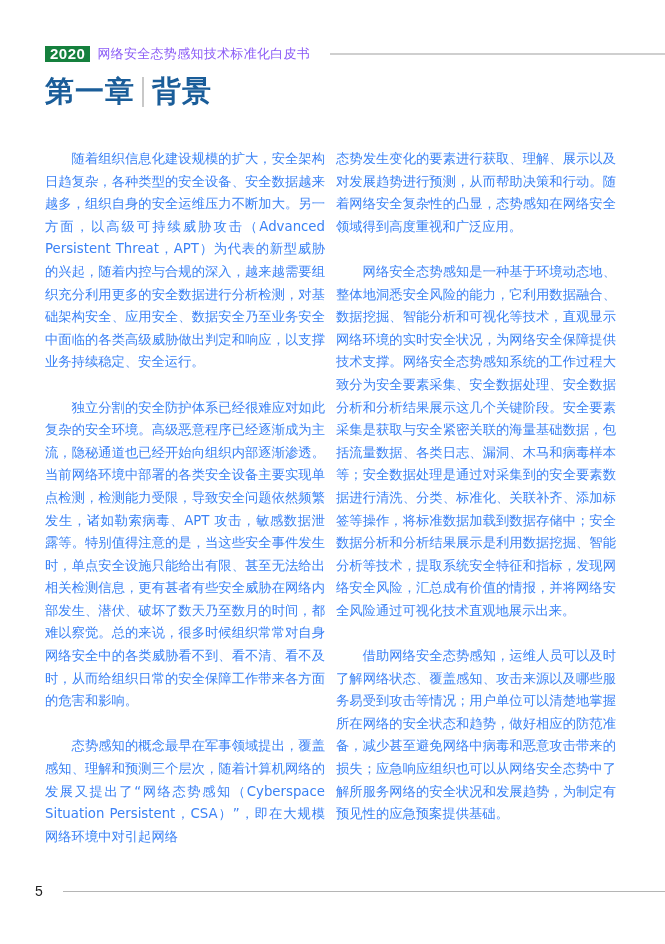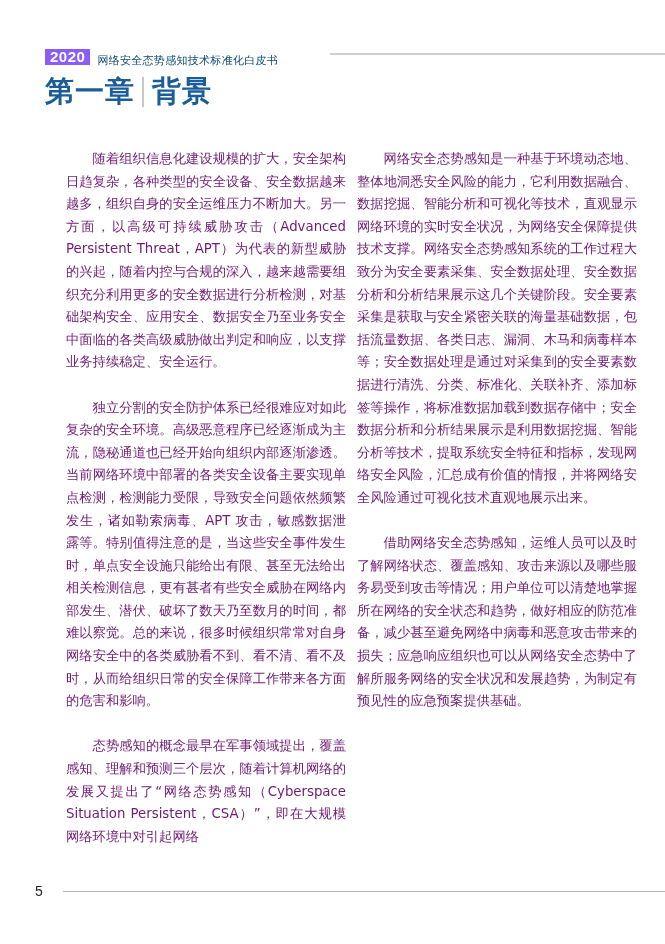--- a/index.html
+++ b/index.html
@@ -1,23 +1,23 @@
 <!DOCTYPE html>
 <html><head>
 <meta charset="utf-8">
 <style>
   html,body{margin:0;padding:0;background:#ffffff;}
   body{width:665px;height:944px;position:relative;overflow:hidden;font-family:"DejaVu Sans","Liberation Sans",sans-serif;color:#3a3a3a;}
   .header{position:absolute;left:45px;top:45px;display:flex;align-items:center;}
-  .badge{background:#8b5cf6;color:#fff;font-family:"Liberation Sans",sans-serif;font-size:15px;font-weight:bold;line-height:16px;padding:0 5px;letter-spacing:0.5px;}
-  .htitle{font-size:11px;color:#0c4a6e;margin-left:7px;letter-spacing:0.3px;margin-top:8px;}
+  .badge{background:#15803d;color:#fff;font-family:"Liberation Sans",sans-serif;font-size:15px;font-weight:bold;line-height:16px;padding:0 5px;letter-spacing:0.5px;}
+  .htitle{font-size:13px;color:#8b5cf6;margin-left:7px;letter-spacing:0.3px;}
   .hrule{position:absolute;left:330px;top:53px;width:335px;height:2px;background:#cfcfcf;}
   .chapter{position:absolute;left:45px;top:72px;display:flex;align-items:center;color:#1a5d99;font-size:29px;font-weight:bold;letter-spacing:1px;}
   .chapter .sep{width:2px;height:30px;background:#c8c8c8;margin:0 8px 0 7px;}
-  .col{position:absolute;top:148px;width:280px;font-size:13.3px;line-height:22.6px;text-align:justify;color:#701a75;margin-left:21px;}
+  .col{position:absolute;top:148px;width:280px;font-size:13.3px;line-height:22.6px;text-align:justify;color:#3b82f6;}
   .col.left{left:45px;}
   .col.right{left:336px;}
   .col p{margin:0 0 22.6px 0;text-indent:2em;}
   .col p.cont{text-indent:0;}
   .footer-num{position:absolute;left:35px;top:883px;font-family:"Liberation Sans",sans-serif;font-size:14px;color:#222;}
   .frule{position:absolute;left:63px;top:891px;width:602px;height:1px;background:#b5b5b5;}
 </style>
 </head>
 <body>
 
@@ -33,18 +33,19 @@
   <span>背景</span>
 </div>
 
 <div class="col left">
   <p>随着组织信息化建设规模的扩大，安全架构日趋复杂，各种类型的安全设备、安全数据越来越多，组织自身的安全运维压力不断加大。另一方面，以高级可持续威胁攻击（Advanced Persistent Threat，APT）为代表的新型威胁的兴起，随着内控与合规的深入，越来越需要组织充分利用更多的安全数据进行分析检测，对基础架构安全、应用安全、数据安全乃至业务安全中面临的各类高级威胁做出判定和响应，以支撑业务持续稳定、安全运行。</p>
   <p>独立分割的安全防护体系已经很难应对如此复杂的安全环境。高级恶意程序已经逐渐成为主流，隐秘通道也已经开始向组织内部逐渐渗透。当前网络环境中部署的各类安全设备主要实现单点检测，检测能力受限，导致安全问题依然频繁发生，诸如勒索病毒、APT 攻击，敏感数据泄露等。特别值得注意的是，当这些安全事件发生时，单点安全设施只能给出有限、甚至无法给出相关检测信息，更有甚者有些安全威胁在网络内部发生、潜伏、破坏了数天乃至数月的时间，都难以察觉。总的来说，很多时候组织常常对自身网络安全中的各类威胁看不到、看不清、看不及时，从而给组织日常的安全保障工作带来各方面的危害和影响。</p>
   <p>态势感知的概念最早在军事领域提出，覆盖感知、理解和预测三个层次，随着计算机网络的发展又提出了“网络态势感知（Cyberspace Situation Persistent，CSA）”，即在大规模网络环境中对引起网络</p>
 </div>
 
 <div class="col right">
+  <p class="cont">态势发生变化的要素进行获取、理解、展示以及对发展趋势进行预测，从而帮助决策和行动。随着网络安全复杂性的凸显，态势感知在网络安全领域得到高度重视和广泛应用。</p>
   <p>网络安全态势感知是一种基于环境动态地、整体地洞悉安全风险的能力，它利用数据融合、数据挖掘、智能分析和可视化等技术，直观显示网络环境的实时安全状况，为网络安全保障提供技术支撑。网络安全态势感知系统的工作过程大致分为安全要素采集、安全数据处理、安全数据分析和分析结果展示这几个关键阶段。安全要素采集是获取与安全紧密关联的海量基础数据，包括流量数据、各类日志、漏洞、木马和病毒样本等；安全数据处理是通过对采集到的安全要素数据进行清洗、分类、标准化、关联补齐、添加标签等操作，将标准数据加载到数据存储中；安全数据分析和分析结果展示是利用数据挖掘、智能分析等技术，提取系统安全特征和指标，发现网络安全风险，汇总成有价值的情报，并将网络安全风险通过可视化技术直观地展示出来。</p>
   <p>借助网络安全态势感知，运维人员可以及时了解网络状态、覆盖感知、攻击来源以及哪些服务易受到攻击等情况；用户单位可以清楚地掌握所在网络的安全状态和趋势，做好相应的防范准备，减少甚至避免网络中病毒和恶意攻击带来的损失；应急响应组织也可以从网络安全态势中了解所服务网络的安全状况和发展趋势，为制定有预见性的应急预案提供基础。</p>
 </div>
 
 <div class="footer-num">5</div>
 <div class="frule"></div>
 
 </body></html>

